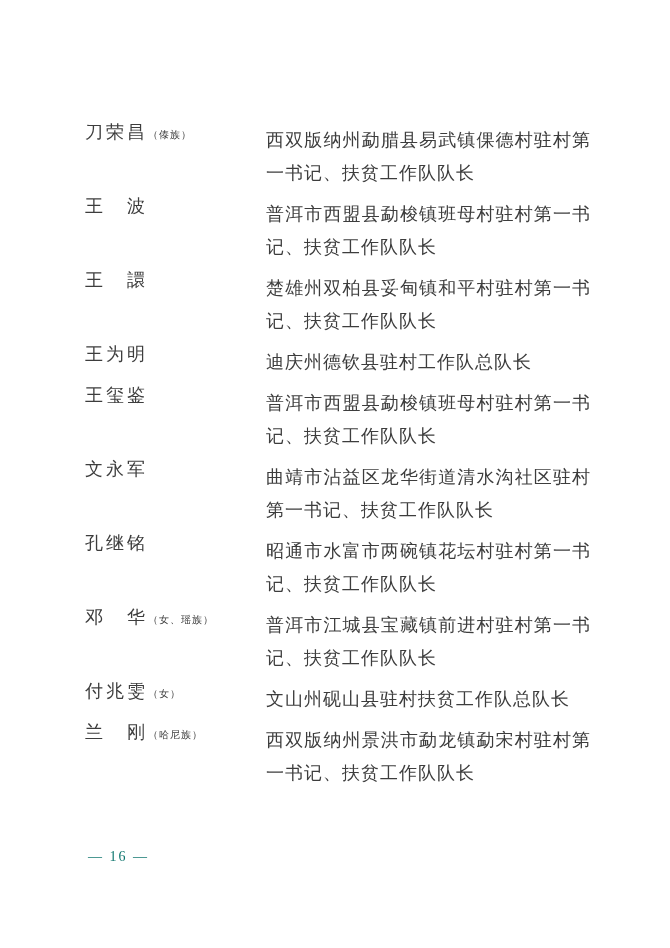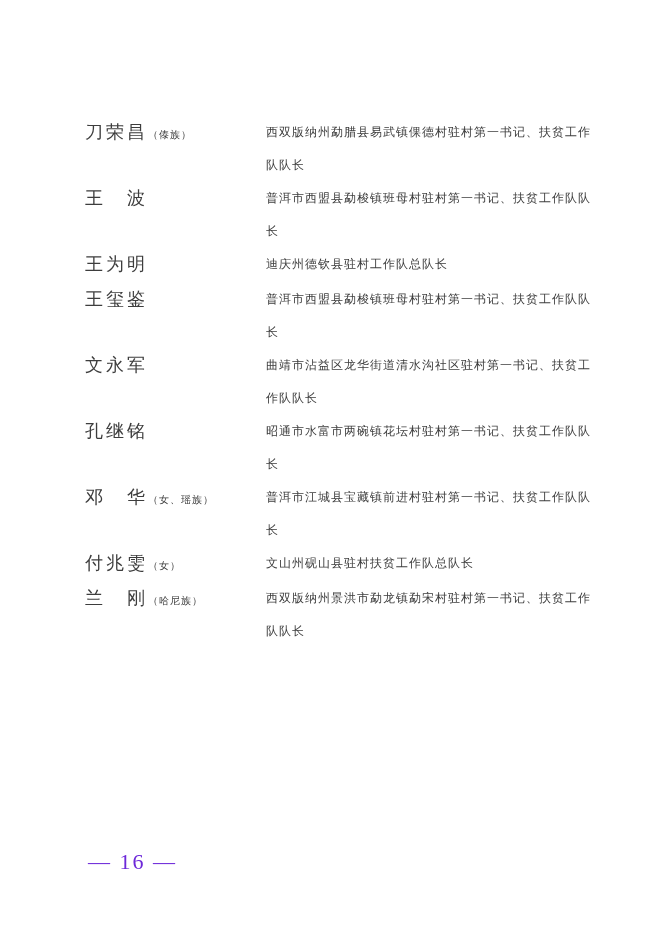--- a/index.html
+++ b/index.html
@@ -35,53 +35,58 @@
     letter-spacing: 3px;
     white-space: nowrap;
   }
   .person-annotation {
     font-size: 10px;
     letter-spacing: 1px;
   }
   .desc-cell {
     width: 325px;
     flex: 0 0 325px;
-    font-size: 12px;
+    font-size: 18px;
     line-height: 33px;
     letter-spacing: 1px;
     text-align: justify;
     text-align-last: left;
+    margin-top: 8px;
   }
   .footer {
     position: absolute;
     left: 88px;
     top: 849px;
-    font-size: 22px;
+    font-size: 14px;
     letter-spacing: 2px;
-    color: #6d28d9;
+    color: #0f766e;
     white-space: pre;
     text-align: right;
   }
 </style>
 </head>
 <body>
 
 <div class="page">
 
   <div class="roster">
   <div class="entry">
     <div class="name-cell"><span class="person-name">刀荣昌</span><span class="person-annotation">（傣族）</span></div>
     <div class="desc-cell">西双版纳州勐腊县易武镇倮德村驻村第一书记、扶贫工作队队长</div>
   </div>
 
   <div class="entry">
     <div class="name-cell"><span class="person-name">王　波</span><span class="person-annotation"></span></div>
     <div class="desc-cell">普洱市西盟县勐梭镇班母村驻村第一书记、扶贫工作队队长</div>
   </div>
 
+  <div class="entry">
+    <div class="name-cell"><span class="person-name">王　譞</span><span class="person-annotation"></span></div>
+    <div class="desc-cell">楚雄州双柏县妥甸镇和平村驻村第一书记、扶贫工作队队长</div>
+  </div>
 
   <div class="entry">
     <div class="name-cell"><span class="person-name">王为明</span><span class="person-annotation"></span></div>
     <div class="desc-cell">迪庆州德钦县驻村工作队总队长</div>
   </div>
 
 
   <div class="entry">
     <div class="name-cell"><span class="person-name">王玺鉴</span><span class="person-annotation"></span></div>
     <div class="desc-cell">普洱市西盟县勐梭镇班母村驻村第一书记、扶贫工作队队长</div>

